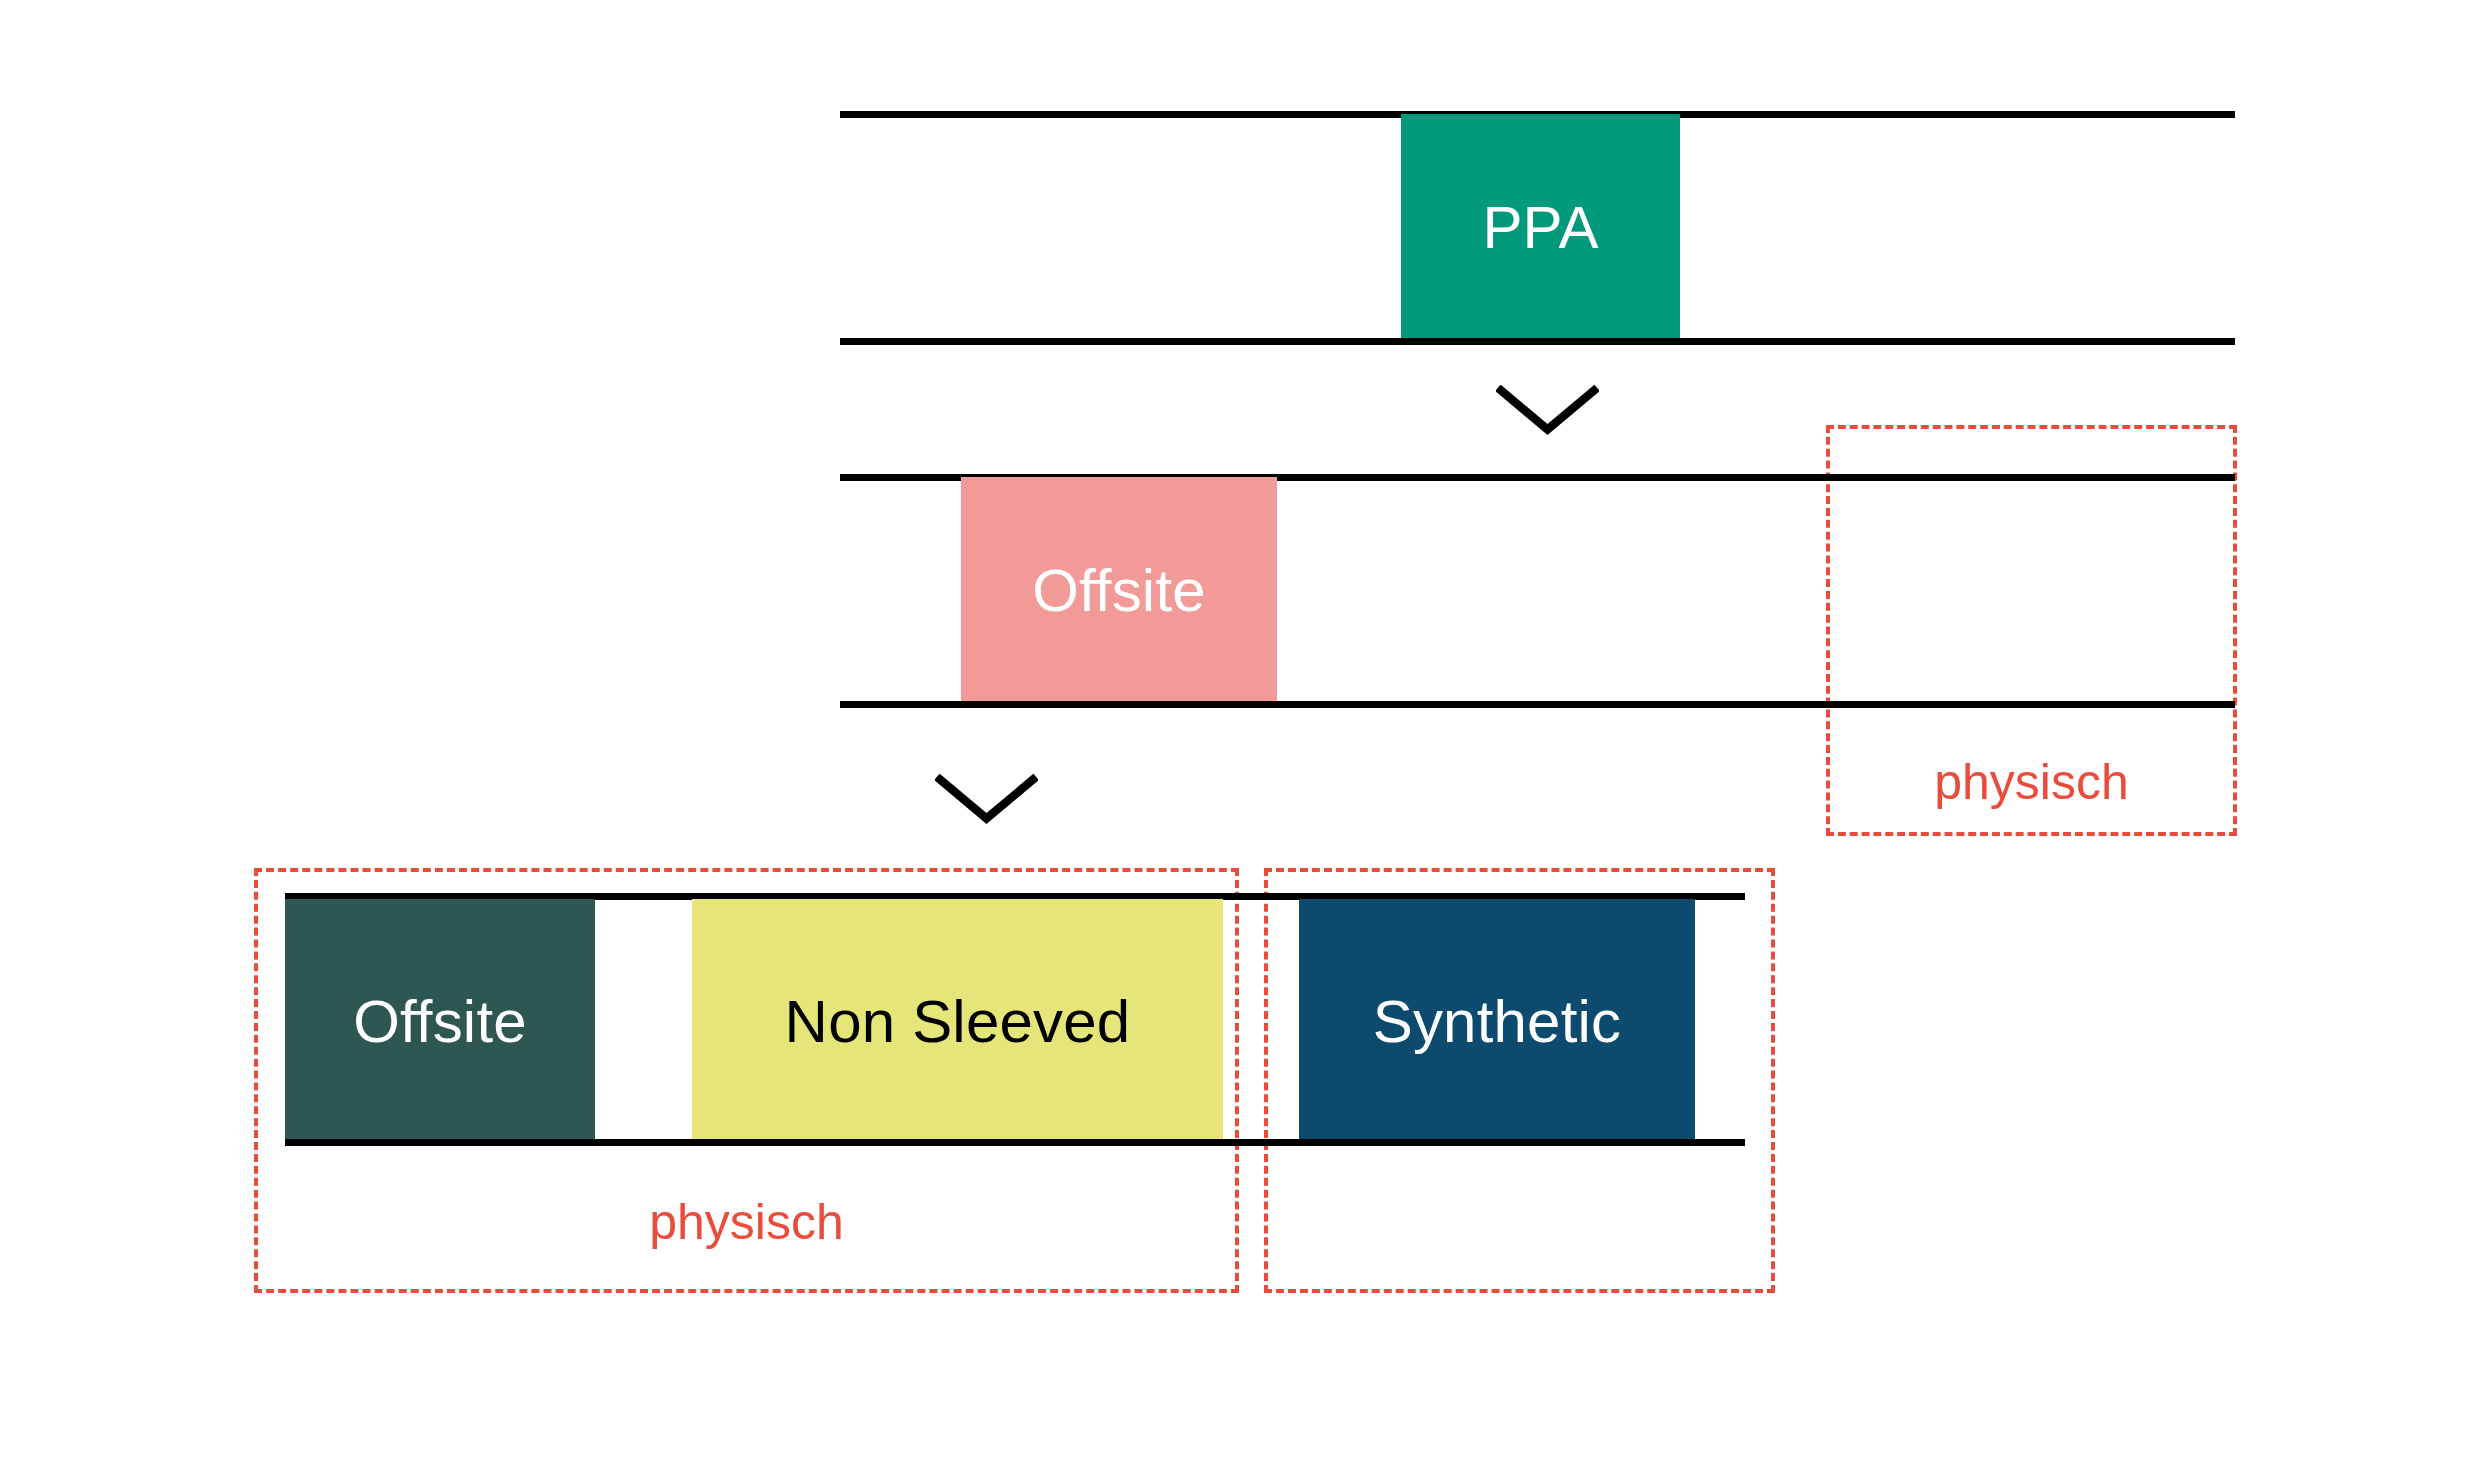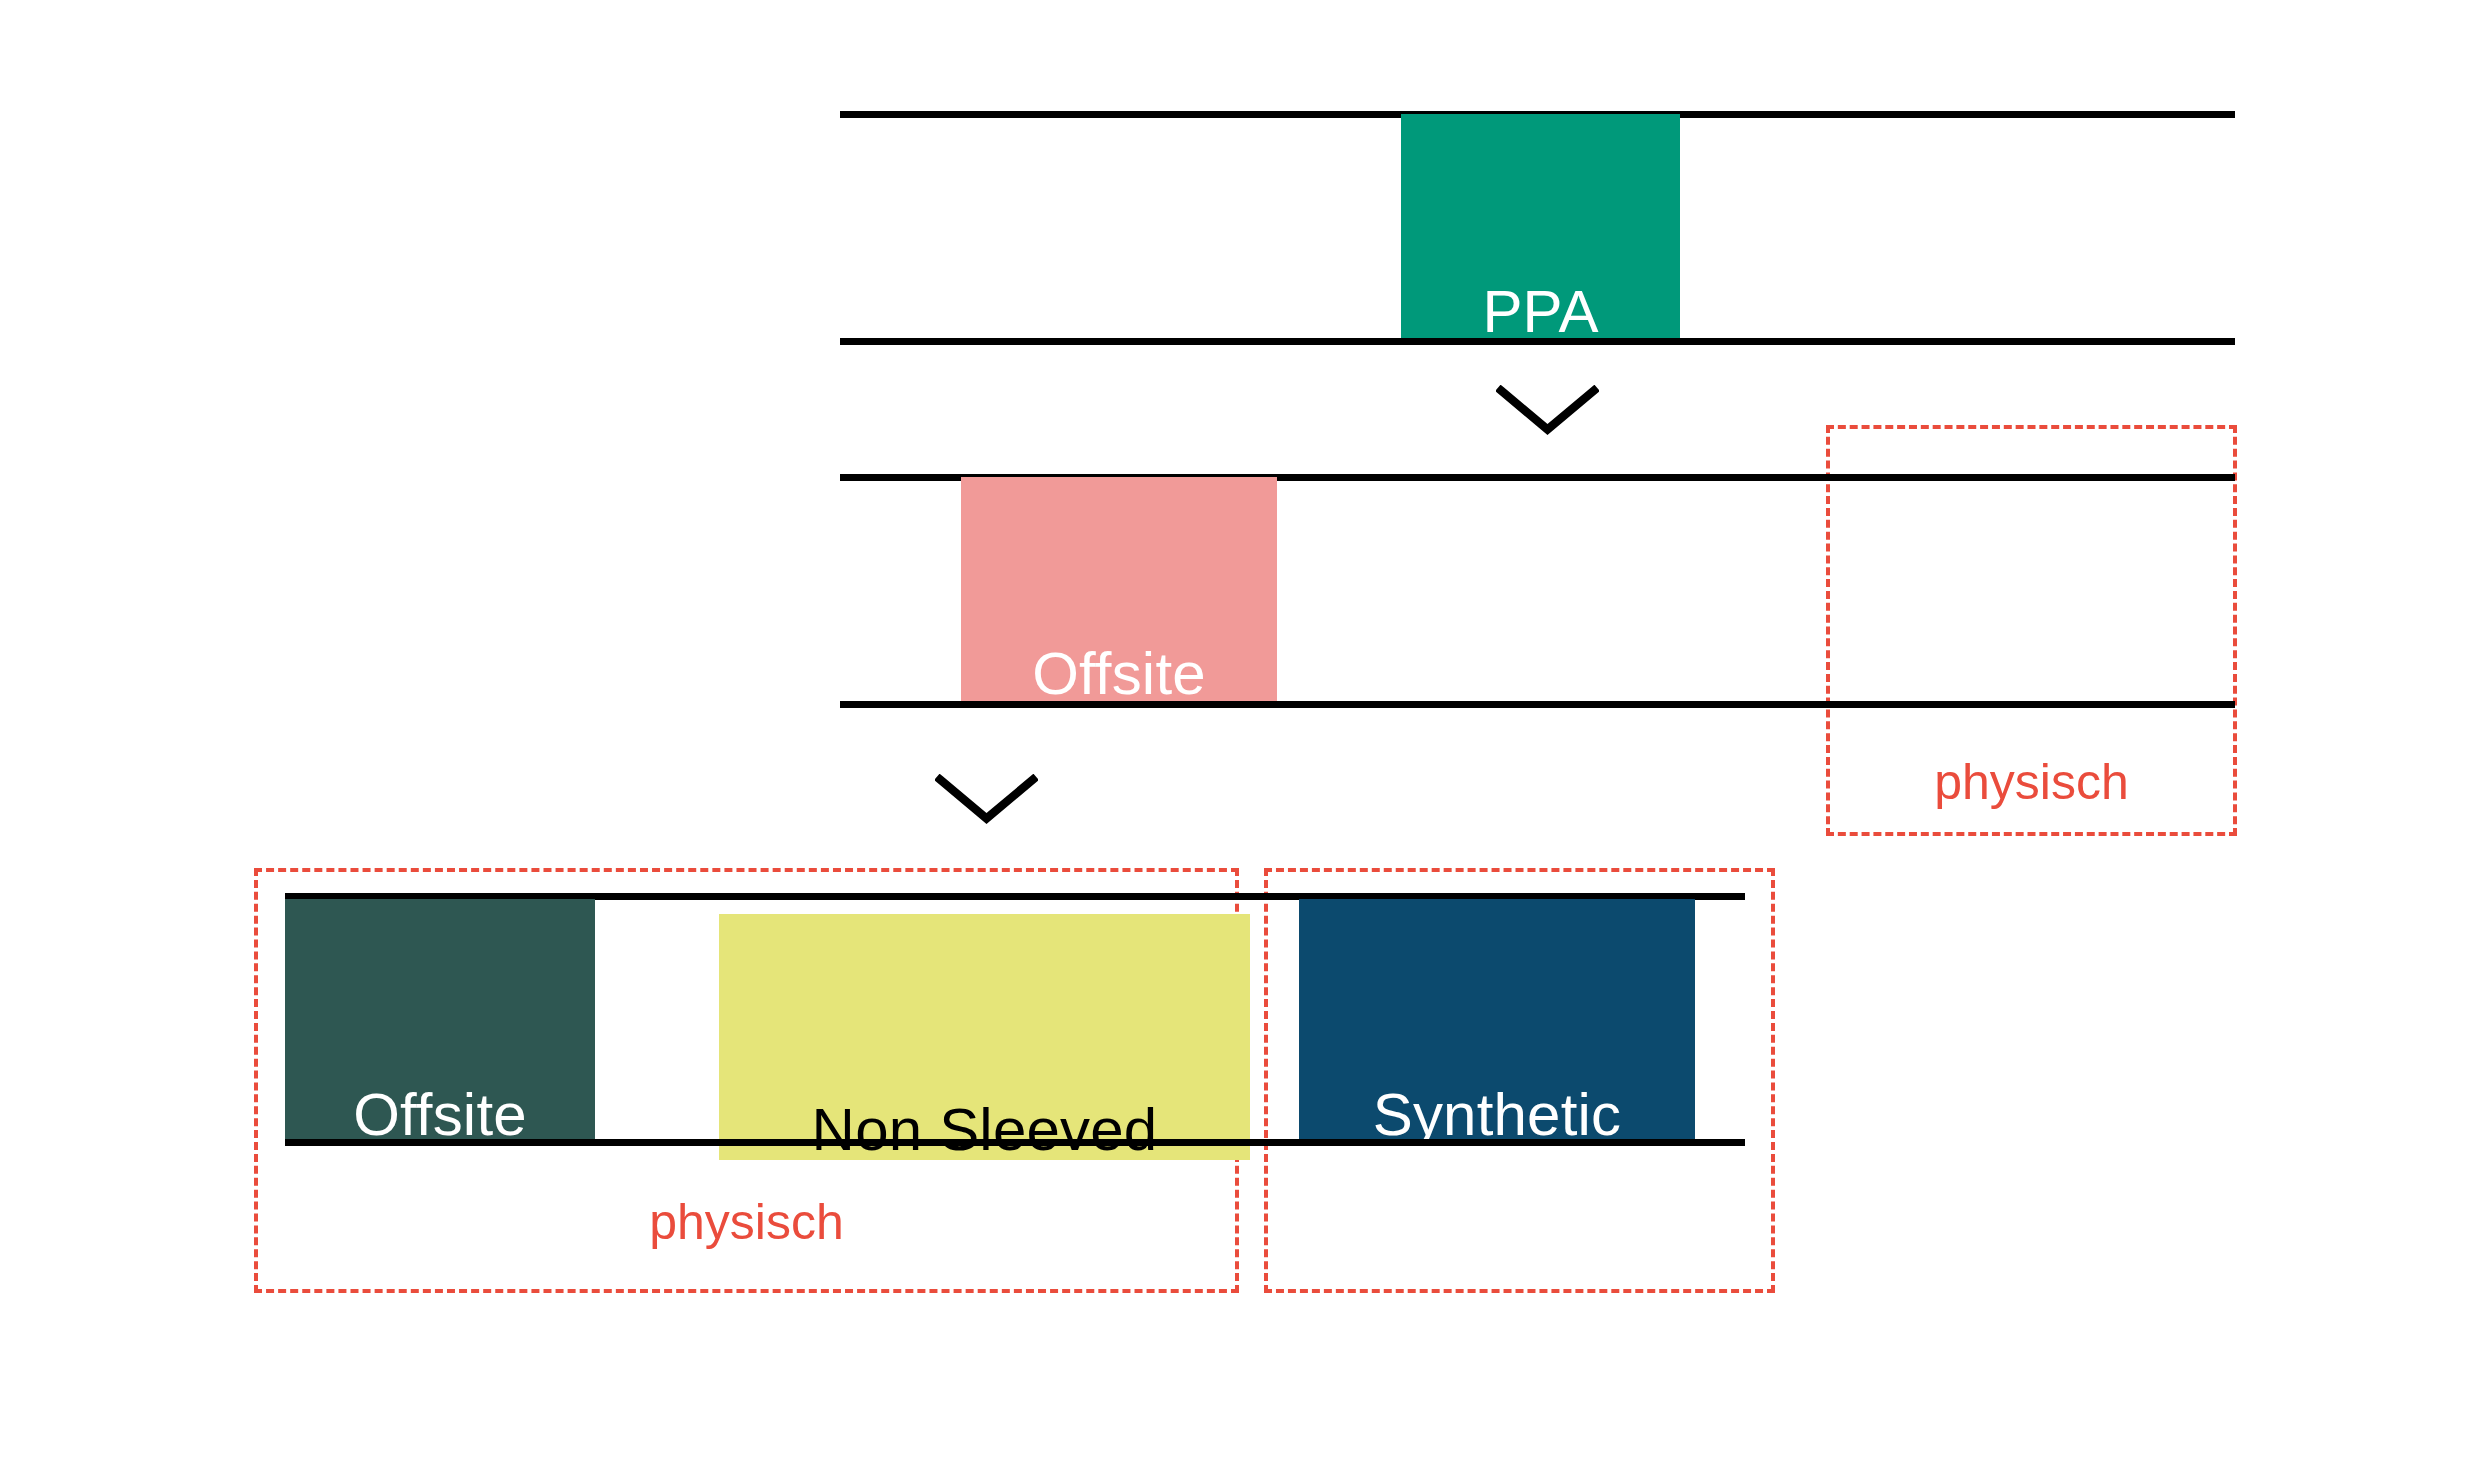--- a/index.html
+++ b/index.html
@@ -23,21 +23,21 @@
   .rule {
     position: absolute;
     background: #000000;
     height: 6.5px;
   }
 
   
   .box {
     position: absolute;
     display: flex;
-    align-items: flex-end;
+    align-items: center;
     justify-content: center;
     box-sizing: border-box;
     font-size: 60px;
     line-height: 1;
     letter-spacing: 0.2px;
     white-space: nowrap;
   }
   .box-label {
     pointer-events: none;
   }
@@ -100,21 +100,21 @@
   <div class="dash-frame" style="left:254px; top:868px; width:985px; height:425px;"></div>
 
   <div class="dash-frame" style="left:1264px; top:868px; width:511px; height:425px;"></div>
 
   <div class="rule" style="left:285px; top:893px; width:1460px;"></div>
 
   <div class="box" style="left:285px; top:899px; width:310px; height:246px; background:#2e5752; color:#ffffff;">
     <span class="box-label">Offsite</span>
   </div>
 
-  <div class="box" style="left:719px; top:899px; width:531px; height:246px; background:#e5e579; color:#000000;margin-top:15px;">
+  <div class="box" style="left:692px; top:899px; width:531px; height:246px; background:#e5e579; color:#000000;">
     <span class="box-label">Non Sleeved</span>
   </div>
 
   <div class="box" style="left:1299px; top:899px; width:396px; height:246px; background:#0c4a6e; color:#ffffff;">
     <span class="box-label">Synthetic</span>
   </div>
 
   <div class="rule" style="left:285px; top:1139px; width:1460px;"></div>
 
   <div class="dash-caption" style="left:254px; top:1197px; width:985px;">physisch</div>

